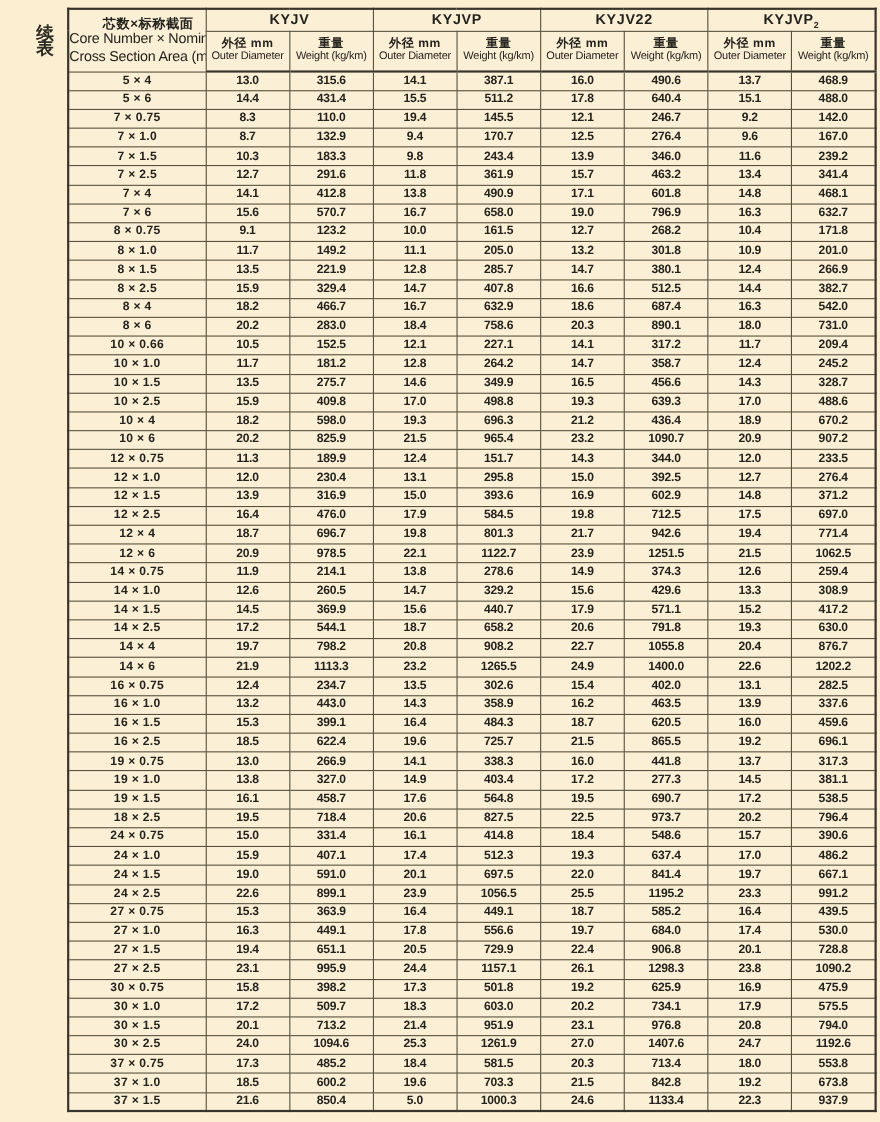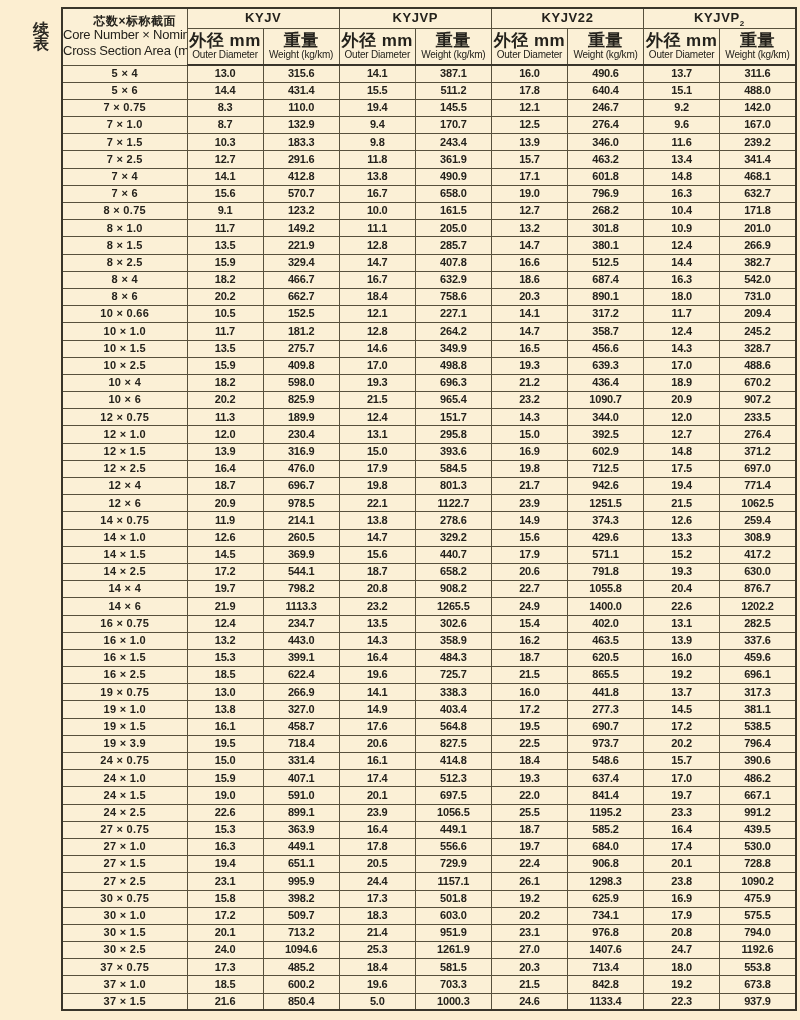--- a/index.html
+++ b/index.html
@@ -31,21 +31,21 @@
   .spec-table th,.spec-table td{
     border:1px solid var(--line);
     text-align:center;vertical-align:middle;
     padding:0;line-height:1.05;overflow:hidden;white-space:nowrap;
   }
   table.spec-table{border:2px solid var(--line-heavy);}
   .gb{border-right:2px solid var(--line-heavy);}          
   .label-col-cell{border-right:2px solid var(--line-heavy);}
   thead tr.group-row th{height:20px;font-size:13px;font-weight:bold;letter-spacing:.6px;}
   thead tr.sub-row th{height:37px;border-bottom:2px solid var(--line-heavy);font-weight:normal;}
-  thead th .zh{font-size:17px;font-weight:bold;letter-spacing:.5px;}
+  thead th .zh{font-size:11px;font-weight:bold;letter-spacing:.5px;}
   thead th .en{font-size:10px;font-weight:normal;letter-spacing:-.2px;margin-top:1px;}
   th.corner .zh{font-size:12px;margin-bottom:1px;padding-left:20px;}
   th.corner .en{font-size:13px;line-height:1.15;}
   thead sub{font-size:8px;line-height:0;}
   tbody td{height:17.2px;font-size:11px;font-weight:bold;letter-spacing:-.2px;}
   tbody td.spec{letter-spacing:.3px;}
 </style>
 </head>
 <body>
 
@@ -106,21 +106,21 @@
   <tbody>
       <tr>
         <td class="spec label-col-cell">5 × 4</td>
         <td>13.0</td>
         <td class="gb">315.6</td>
         <td>14.1</td>
         <td class="gb">387.1</td>
         <td>16.0</td>
         <td class="gb">490.6</td>
         <td>13.7</td>
-        <td>311.6</td>
+        <td>468.9</td>
       </tr>
       <tr>
         <td class="spec label-col-cell">5 × 6</td>
         <td>14.4</td>
         <td class="gb">431.4</td>
         <td>15.5</td>
         <td class="gb">511.2</td>
         <td>17.8</td>
         <td class="gb">640.4</td>
         <td>15.1</td>
@@ -243,21 +243,21 @@
         <td>16.7</td>
         <td class="gb">632.9</td>
         <td>18.6</td>
         <td class="gb">687.4</td>
         <td>16.3</td>
         <td>542.0</td>
       </tr>
       <tr>
         <td class="spec label-col-cell">8 × 6</td>
         <td>20.2</td>
-        <td class="gb">662.7</td>
+        <td class="gb">283.0</td>
         <td>18.4</td>
         <td class="gb">758.6</td>
         <td>20.3</td>
         <td class="gb">890.1</td>
         <td>18.0</td>
         <td>731.0</td>
       </tr>
       <tr>
         <td class="spec label-col-cell">10 × 0.66</td>
         <td>10.5</td>
@@ -527,21 +527,21 @@
         <td>16.1</td>
         <td class="gb">458.7</td>
         <td>17.6</td>
         <td class="gb">564.8</td>
         <td>19.5</td>
         <td class="gb">690.7</td>
         <td>17.2</td>
         <td>538.5</td>
       </tr>
       <tr>
-        <td class="spec label-col-cell">19 × 3.9</td>
+        <td class="spec label-col-cell">18 × 2.5</td>
         <td>19.5</td>
         <td class="gb">718.4</td>
         <td>20.6</td>
         <td class="gb">827.5</td>
         <td>22.5</td>
         <td class="gb">973.7</td>
         <td>20.2</td>
         <td>796.4</td>
       </tr>
       <tr>

